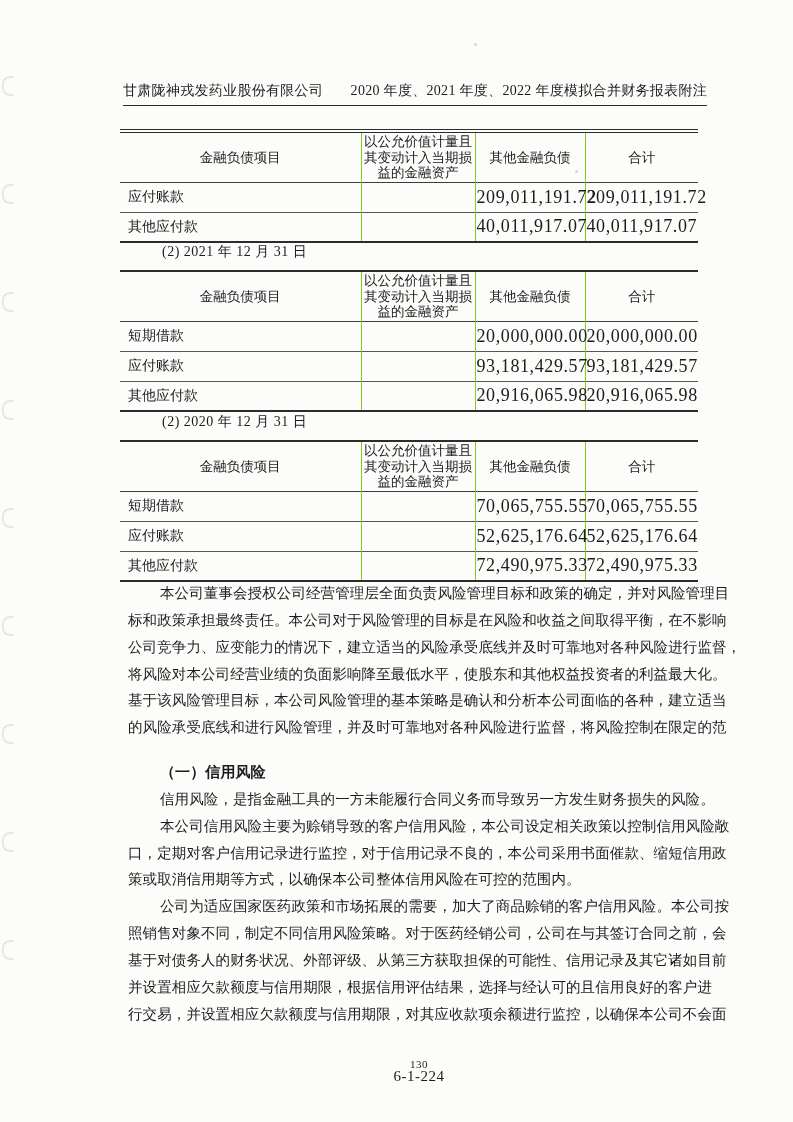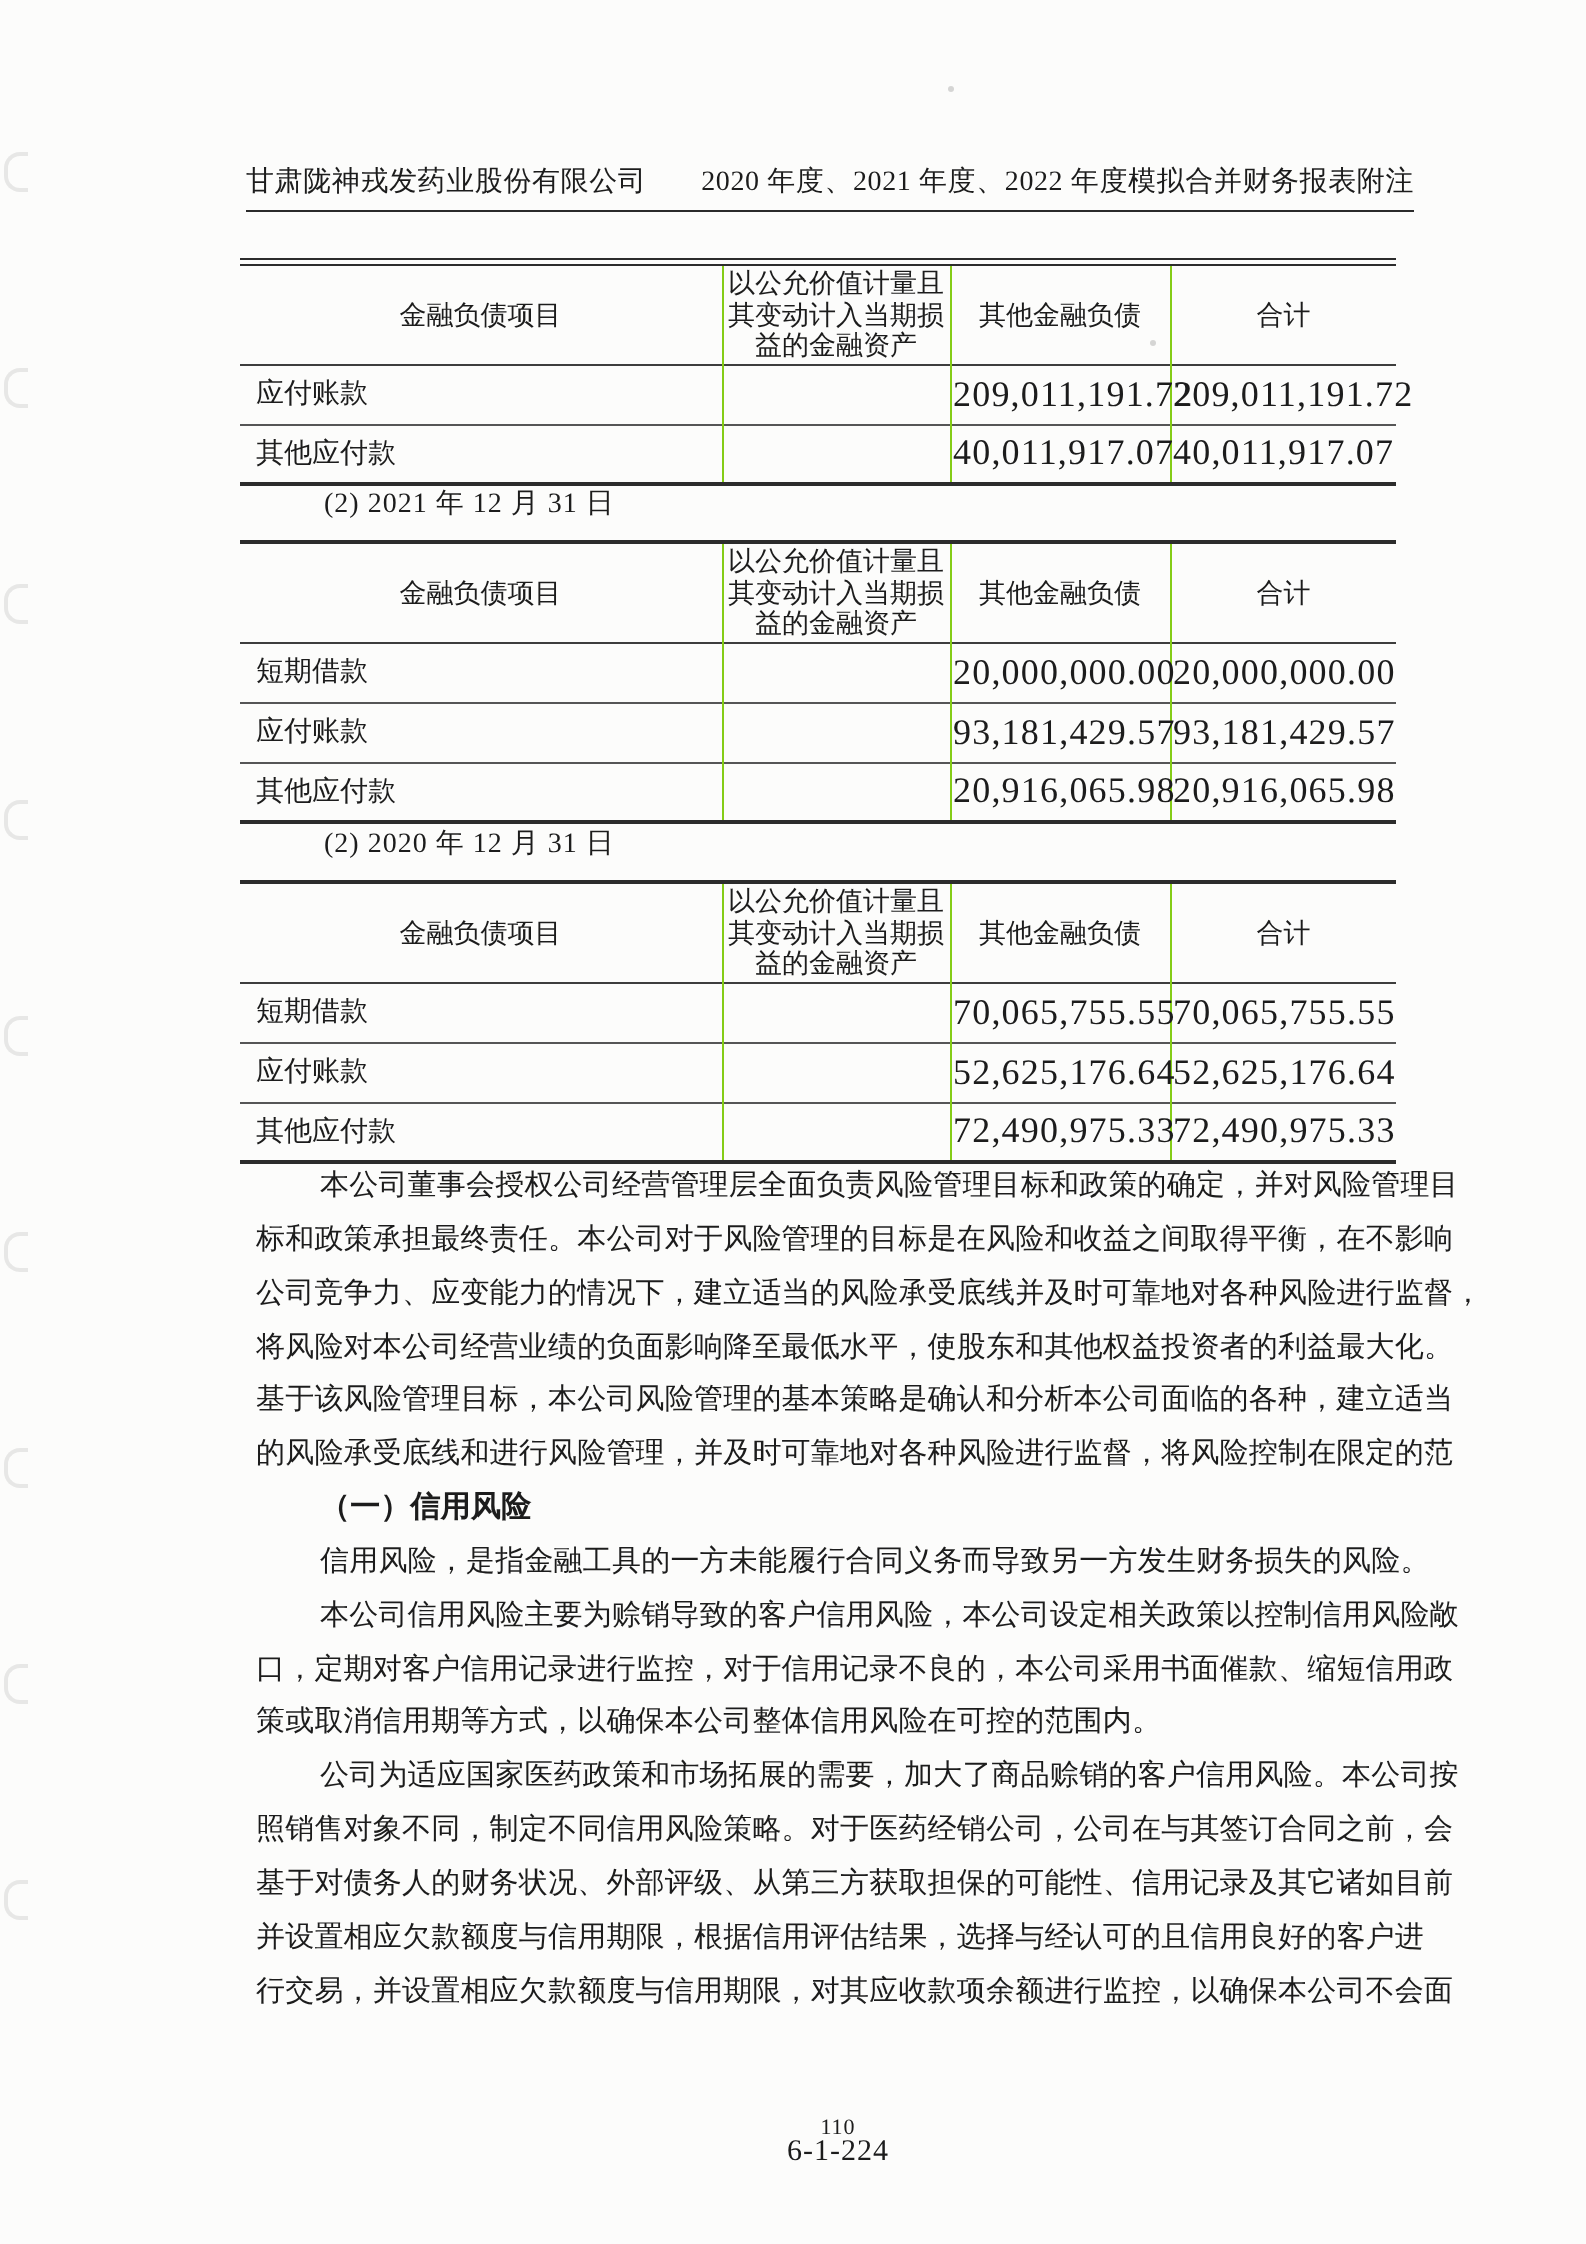--- a/index.html
+++ b/index.html
@@ -42,21 +42,21 @@
   .tbl-caption{position:absolute;left:162px;font-size:14px;letter-spacing:.5px;}
   #caption1{top:243px;}
   #caption2{top:413px;}
   
   .bodytext{
     position:absolute;left:128px;top:580px;width:582px;
     font-size:14.5px;line-height:26.85px;letter-spacing:.1px;
   }
   .tline{white-space:nowrap;}
   .ind{text-indent:32px;}
-  .bold{font-weight:bold;font-size:15px;}
+  .bold{font-weight:bold;font-size:15px;margin-top:18px;}
   
   .footer{position:absolute;left:369px;top:1059px;width:100px;text-align:center;line-height:1;}
   .footer .sub{font-size:11px;letter-spacing:.5px;}
   .footer .main{font-size:15px;margin-top:-1px;letter-spacing:.5px;}
   
   .bmark{
     position:absolute;left:2px;width:10px;height:16px;
     border:2.5px solid #8a8a8a;border-right:none;
     border-radius:8px 0 0 8px;opacity:.18;
   }
@@ -198,17 +198,17 @@
     <div class="tline">口，定期对客户信用记录进行监控，对于信用记录不良的，本公司采用书面催款、缩短信用政</div>
     <div class="tline">策或取消信用期等方式，以确保本公司整体信用风险在可控的范围内。</div>
     <div class="tline ind">公司为适应国家医药政策和市场拓展的需要，加大了商品赊销的客户信用风险。本公司按</div>
     <div class="tline">照销售对象不同，制定不同信用风险策略。对于医药经销公司，公司在与其签订合同之前，会</div>
     <div class="tline">基于对债务人的财务状况、外部评级、从第三方获取担保的可能性、信用记录及其它诸如目前</div>
     <div class="tline">并设置相应欠款额度与信用期限，根据信用评估结果，选择与经认可的且信用良好的客户进</div>
     <div class="tline">行交易，并设置相应欠款额度与信用期限，对其应收款项余额进行监控，以确保本公司不会面</div>
   </div>
 
   <div class="footer">
-    <div class="sub">110</div>
+    <div class="sub">130</div>
     <div class="main">6-1-224</div>
   </div>
 
 </div>
 
 </body></html>

